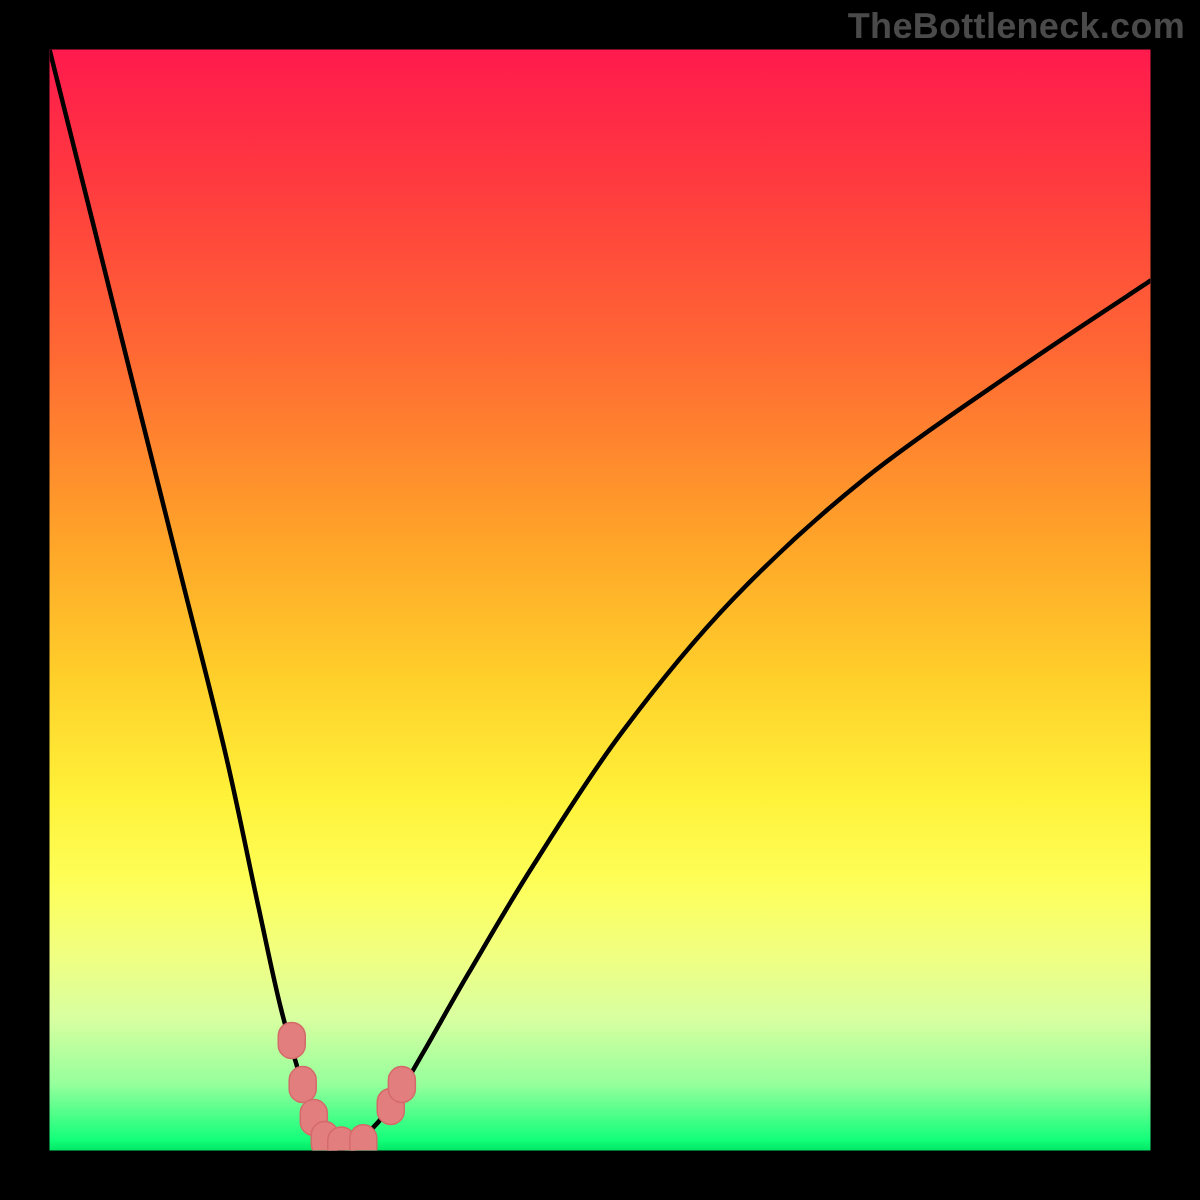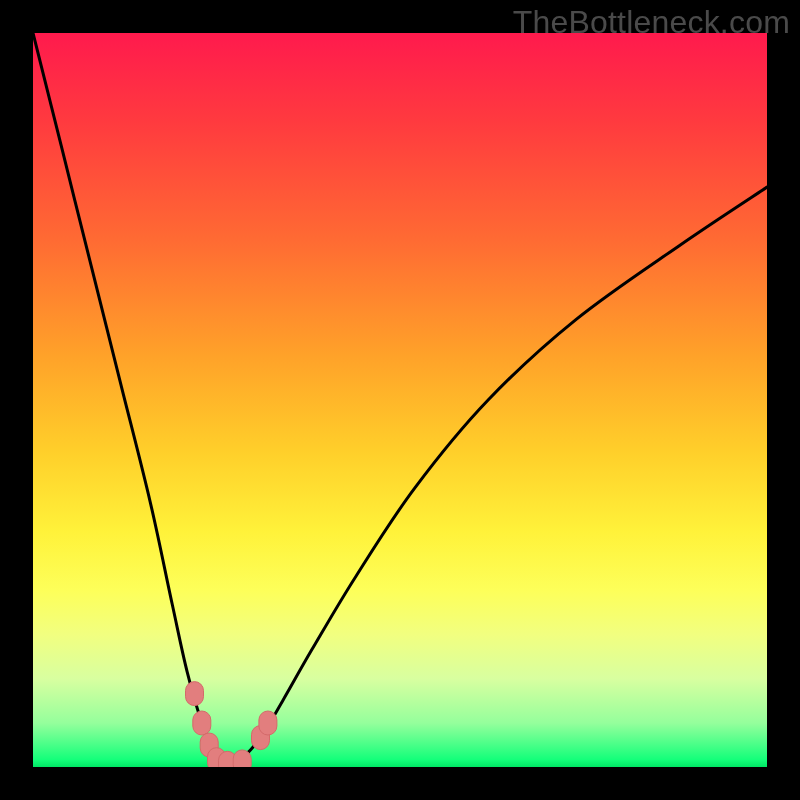--- a/index.html
+++ b/index.html
@@ -44,22 +44,22 @@
     left: 33px;
     top: 33px;
     width: 734px;
     height: 734px;
   }
   .watermark {
     position: absolute;
     top: 4px;
     right: 10px;
     font-family: Arial, Helvetica, sans-serif;
-    font-size: 32px;
-    font-weight: 400;
+    font-size: 24px;
+    font-weight: 700;
     color: #4a4a4a;
     letter-spacing: 0.2px;
   }
 </style>
 </head>
 <body>
 
 <div class="frame">
   <div class="plot"></div>
 

